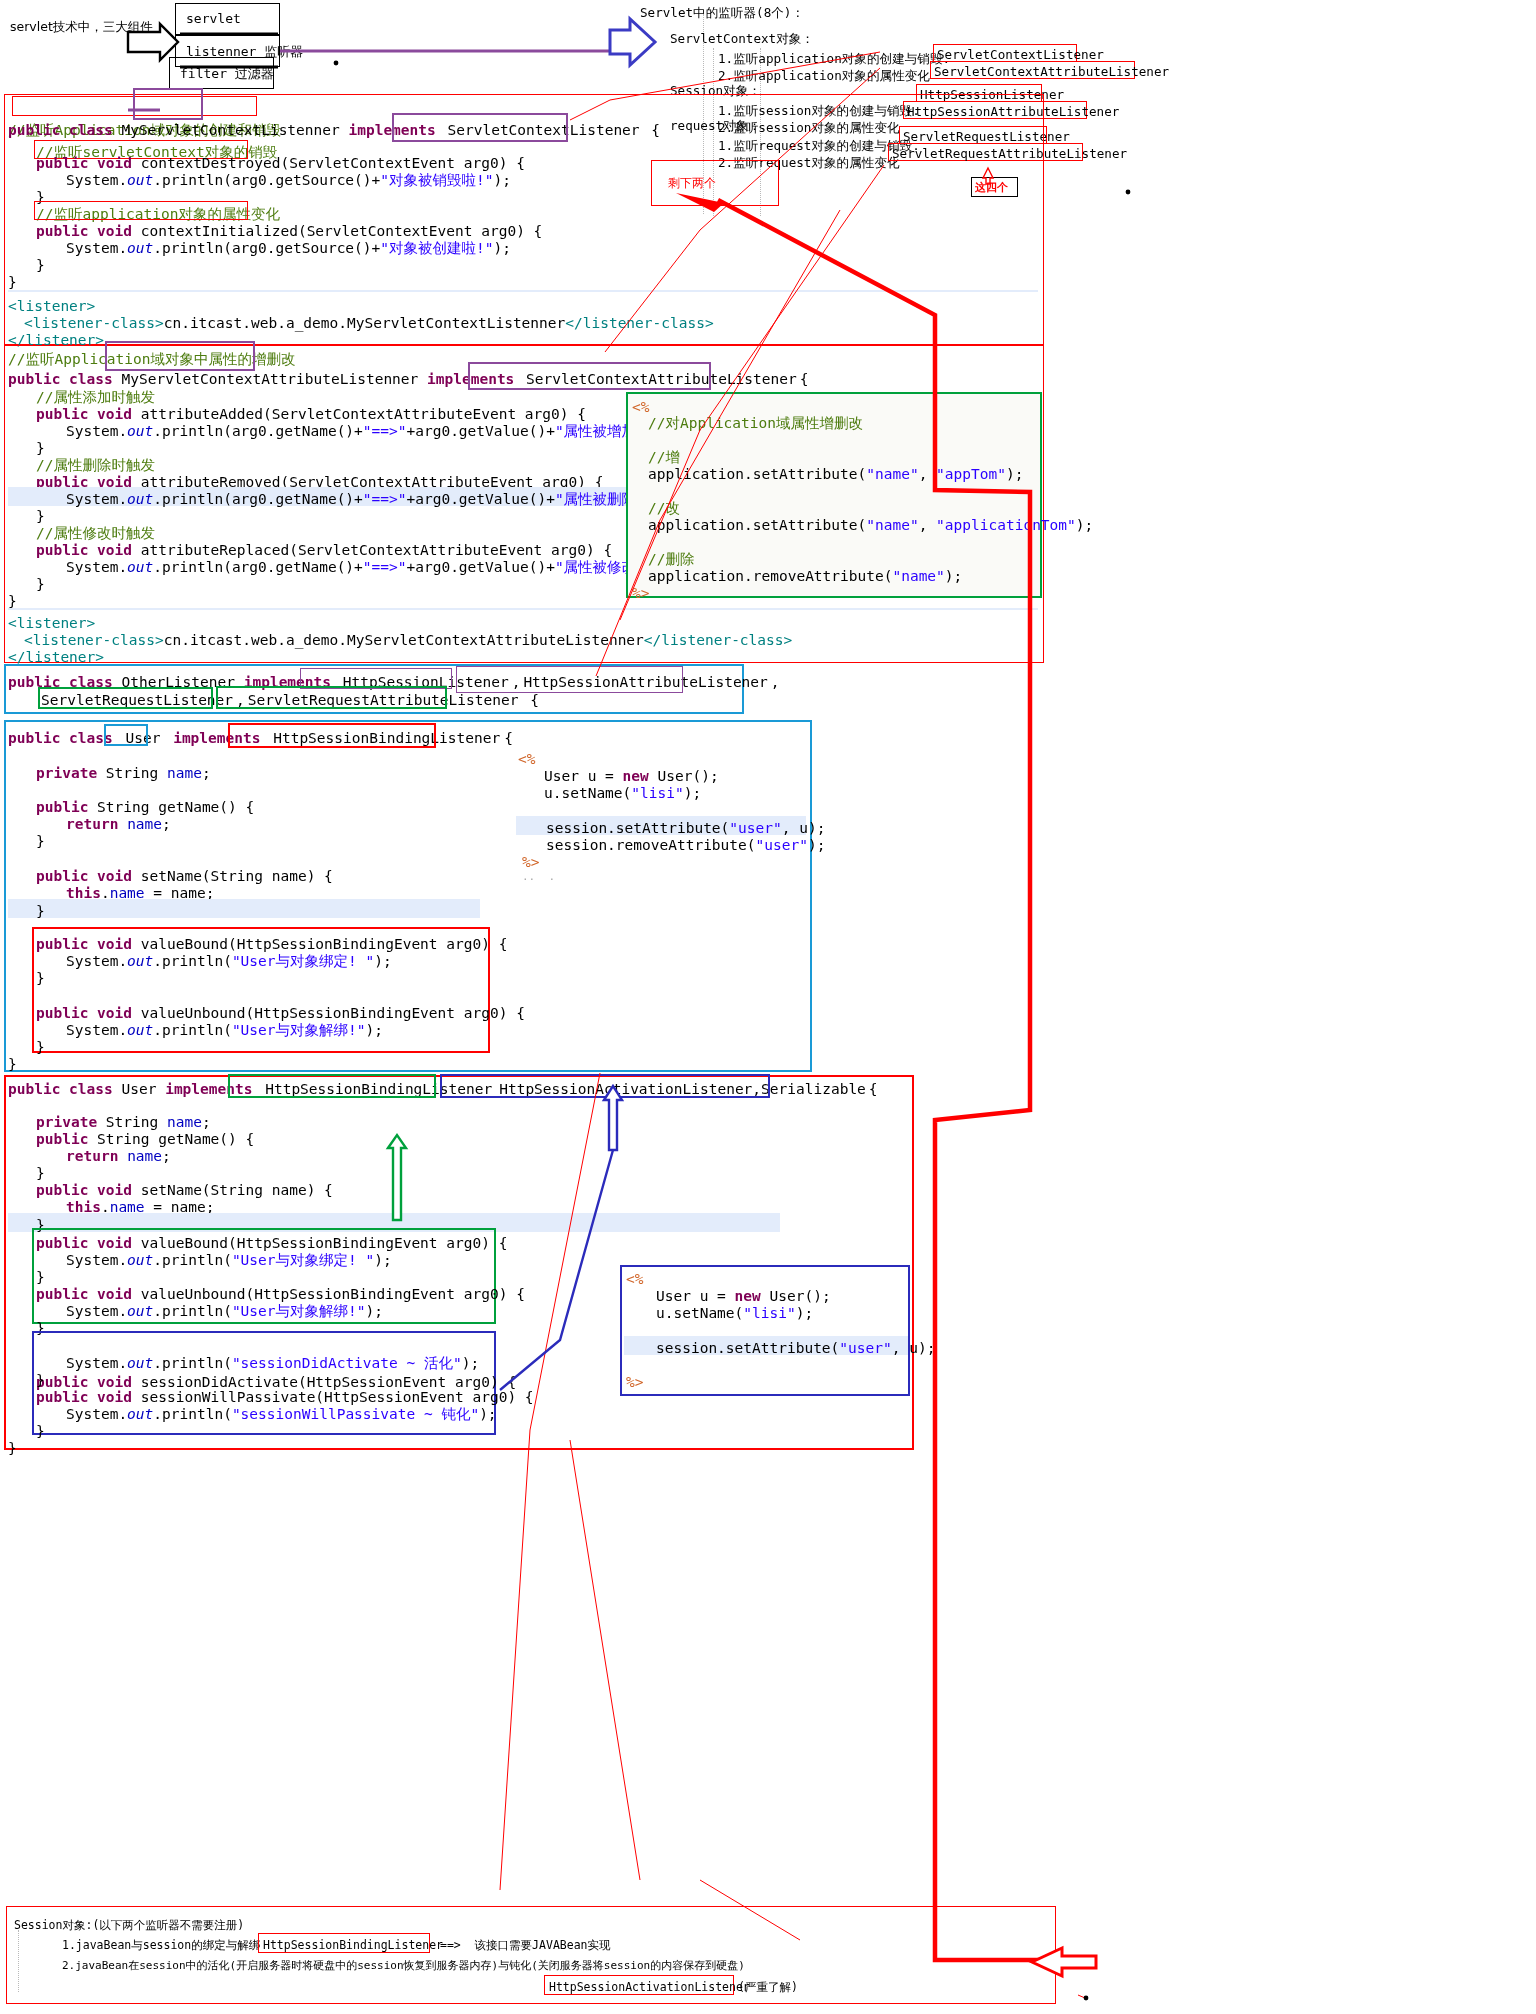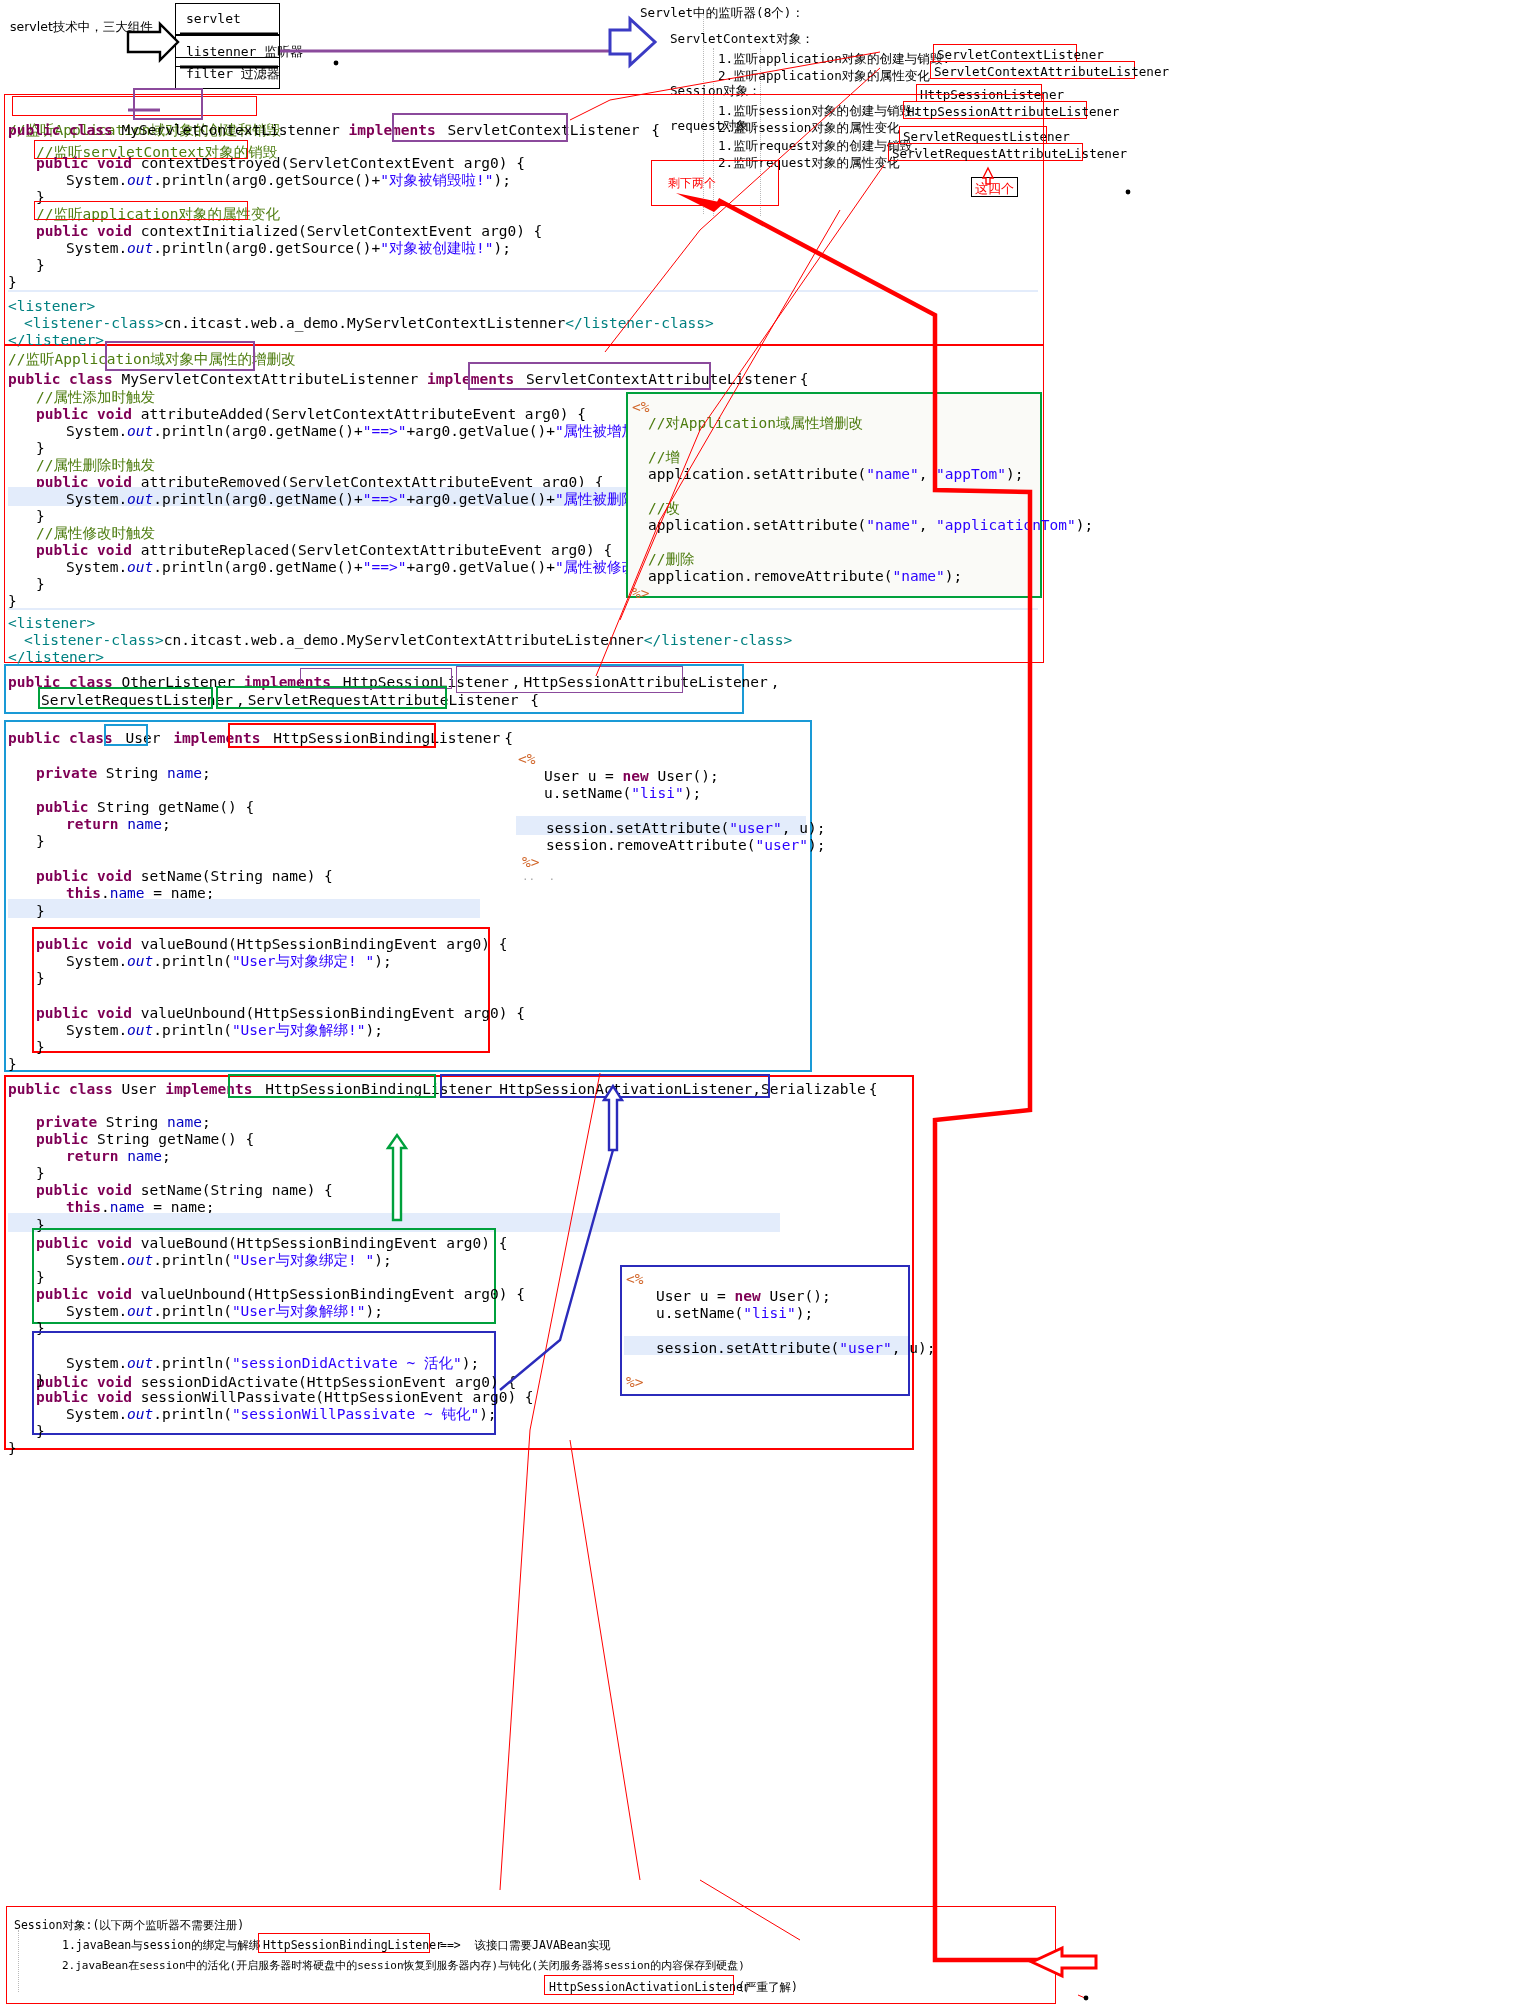--- a/index.html
+++ b/index.html
@@ -47,21 +47,21 @@
 <div class="box" style="left:10px;top:16px;">
   <span class="hdr zhtxt">servlet技术中，三大组件</span>
 </div>
 
 <div class="box b-black" style="left:175px;top:3px;width:105px;height:32px;">
   <div class="cell" style="padding:7px 0 0 10px;">servlet</div>
 </div>
 <div class="box b-black" style="left:175px;top:35px;width:105px;height:32px;">
   <div class="cell zhtxt" style="padding:7px 0 0 10px;">listenner 监听器</div>
 </div>
-<div class="box b-black" style="left:175px;top:57px;width:105px;height:32px;">
+<div class="box b-black" style="left:169px;top:57px;width:105px;height:32px;">
   <div class="cell zhtxt" style="padding:7px 0 0 10px;">filter 过滤器</div>
 </div>
 
 <div class="box" style="left:640px;top:2px;">
   <span class="srv zhtxt">Servlet中的监听器(8个)：</span>
 </div>
 
 <div class="dotline" style="left:703px;top:14px;height:200px;"></div>
 <div class="dotline" style="left:713px;top:48px;height:168px;"></div>
 <div class="dotline" style="left:760px;top:48px;height:168px;"></div>
@@ -111,21 +111,21 @@
   <span class="srv zhtxt">2.监听request对象的属性变化</span>
 </div>
 <div class="box b-thinred" style="left:888px;top:143px;width:195px;height:18px;">
   <span class="srv" style="position:absolute;left:3px;top:1px;">ServletRequestAttributeListener</span>
 </div>
 
 <div class="box b-red" style="left:651px;top:160px;width:128px;height:46px;">
   <span class="rtxt" style="position:absolute;left:16px;top:14px;">剩下两个</span>
 </div>
 <div class="box b-black" style="left:971px;top:177px;width:47px;height:20px;">
-  <span class="rtxt" style="position:absolute;left:3px;top:2px;font-size:13px;">这四个</span>
+  <span class="rtxt" style="position:absolute;left:3px;top:2px;font-size:11px;font-weight:bold;">这四个</span>
 </div>
 
 <div class="box b-red" style="left:4px;top:94px;width:1040px;height:251px;"></div>
 <div class="code" style="position:absolute;left:8px;top:97px;">
 <span class="cmt">//监听Application域对象的创建和销毁</span>
 </div>
 <div class="box b-red" style="left:12px;top:96px;width:245px;height:20px;"></div>
 <div class="box b-purple" style="left:133px;top:88px;width:70px;height:32px;"></div>
 
 <div class="code" style="position:absolute;left:8px;top:119px;"><span class="kw">public class</span> MyServletContextListenner <span class="kw">implements</span> <span style="padding:0 3px;">ServletContextListener</span> {</div>

